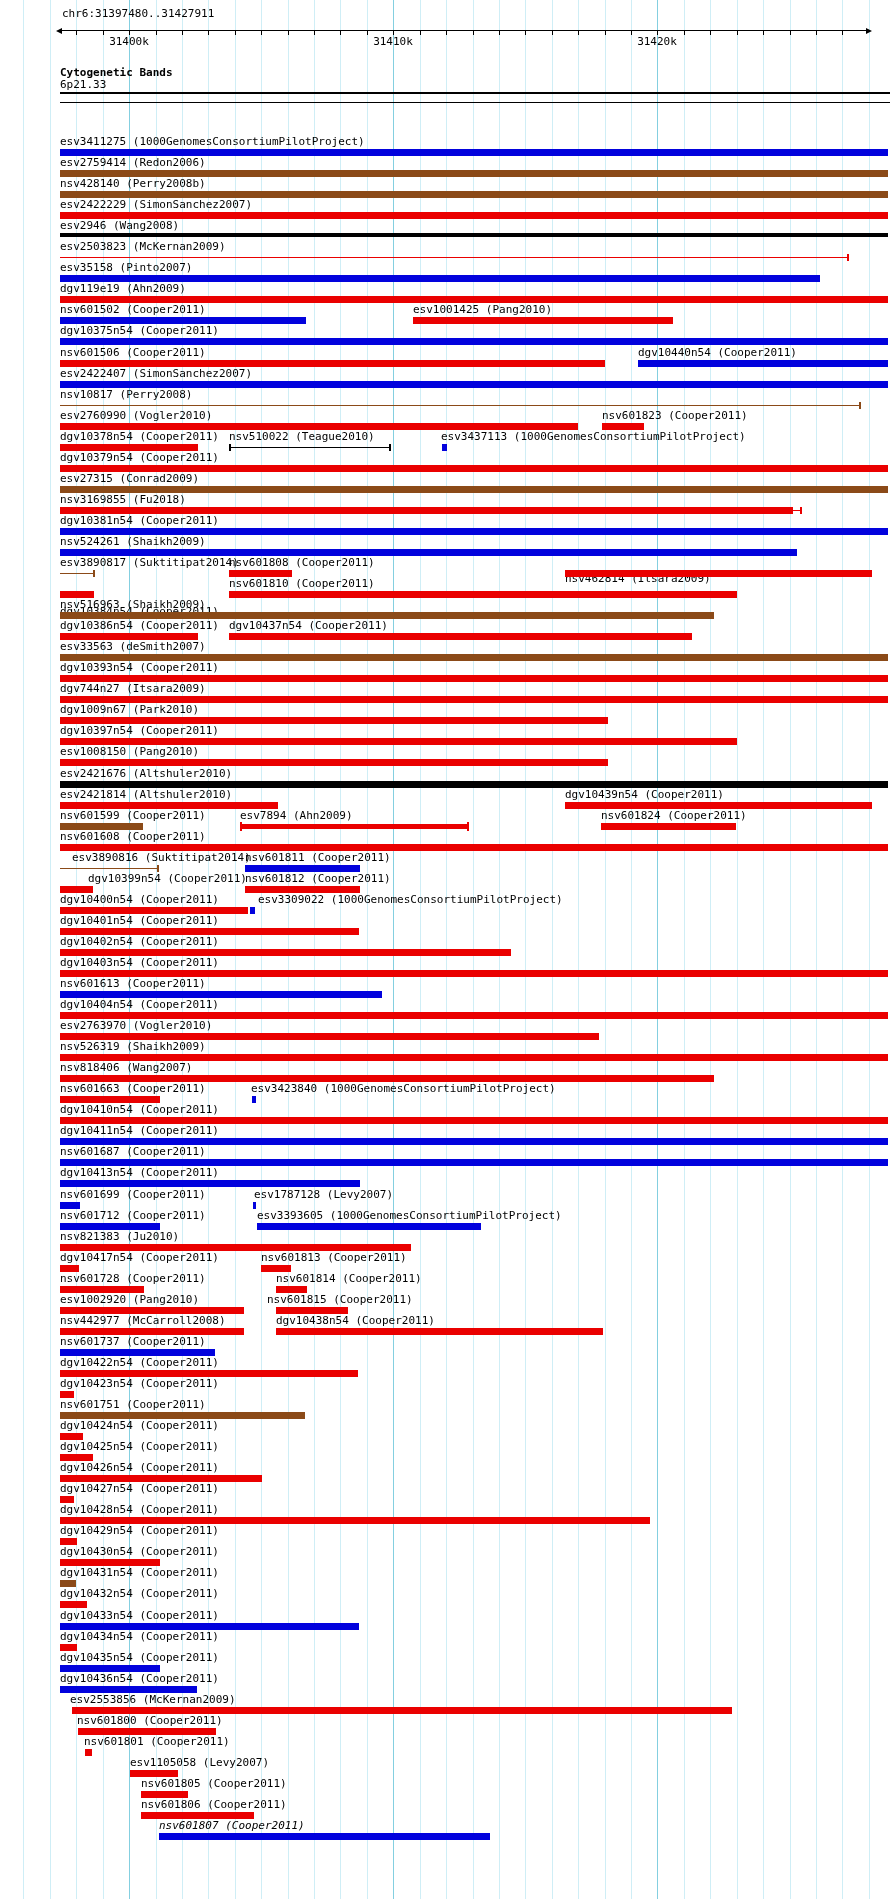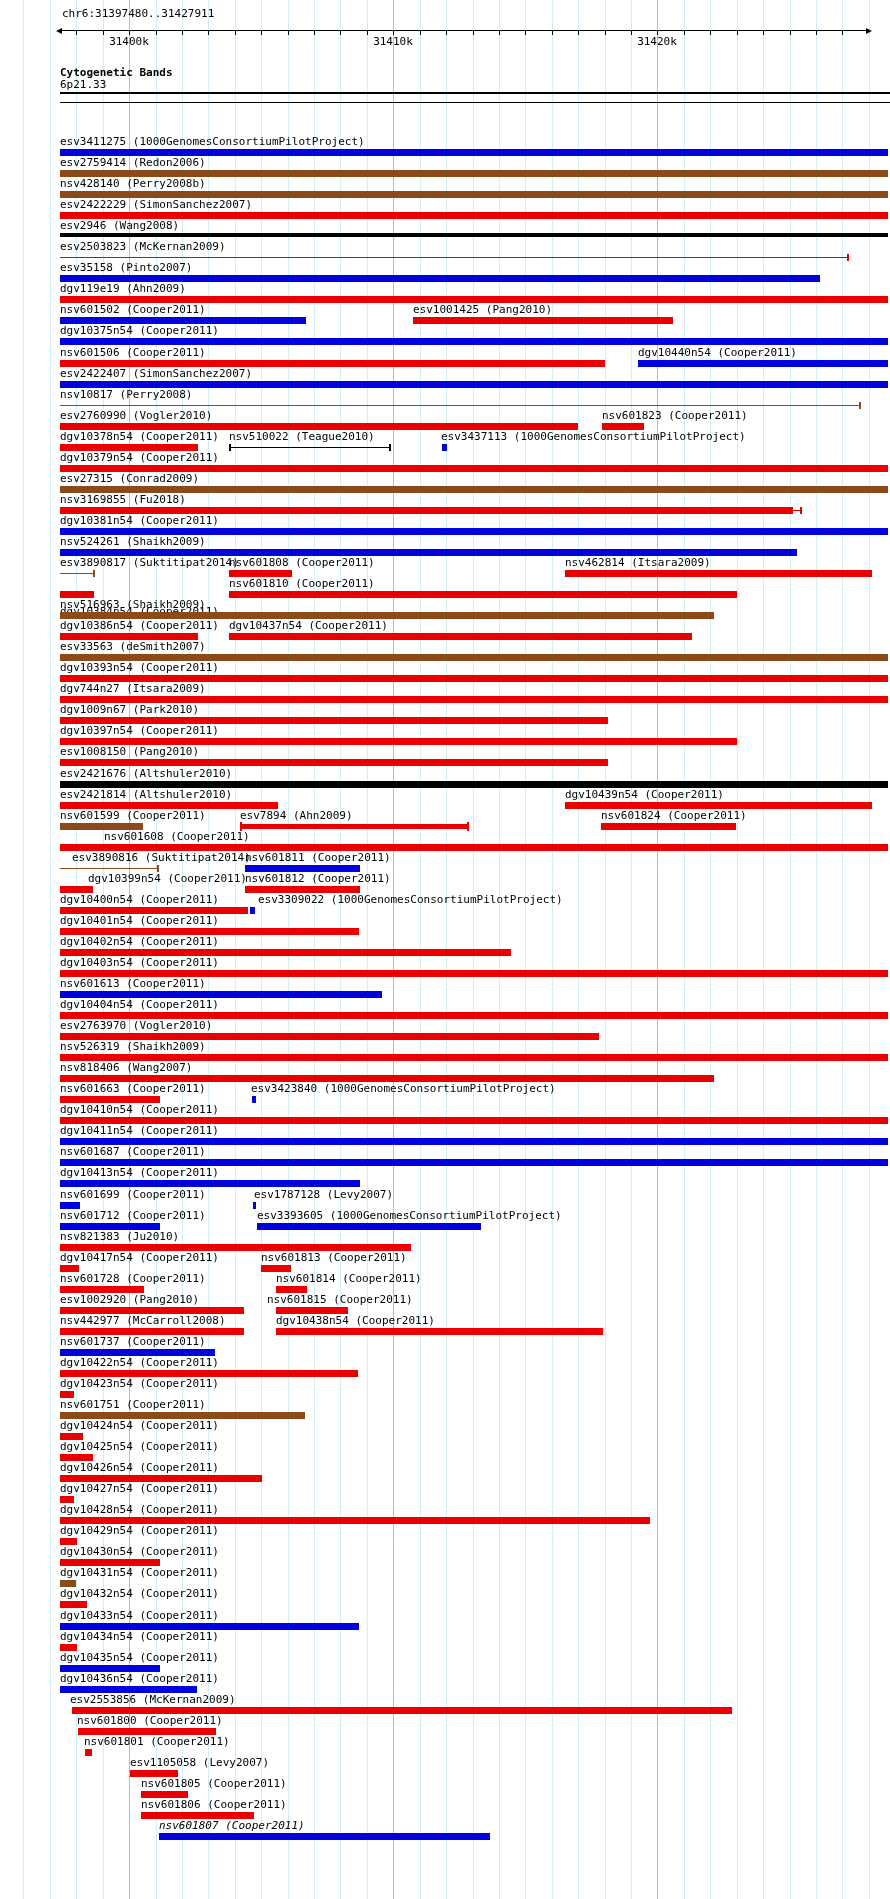--- a/index.html
+++ b/index.html
@@ -160,21 +160,21 @@
       <div class="endtick" style="left: 800px; top: 507px; height: 7px; background: rgb(234, 0, 0);"></div>
       <div class="txt" style="left: 60px; top: 515px;">dgv10381n54 (Cooper2011)</div>
       <div class="bar" style="left: 60px; top: 528px; width: 828px; height: 7px; background: rgb(2, 2, 221);"></div>
       <div class="txt" style="left: 60px; top: 536px;">nsv524261 (Shaikh2009)</div>
       <div class="bar" style="left: 60px; top: 549px; width: 737px; height: 7px; background: rgb(2, 2, 221);"></div>
       <div class="txt" style="left: 60px; top: 557px;">esv3890817 (Suktitipat2014)</div>
       <div class="thinline" style="left: 60px; top: 573px; width: 34px; background: rgb(139, 74, 24);"></div>
       <div class="endtick" style="left: 93px; top: 570px; height: 7px; background: rgb(139, 74, 24);"></div>
       <div class="txt" style="left: 229px; top: 557px;">nsv601808 (Cooper2011)</div>
       <div class="bar" style="left: 229px; top: 570px; width: 63px; height: 7px; background: rgb(234, 0, 0);"></div>
-      <div class="txt" style="left: 565px; top: 557px;">nsv462814 (Itsara2009)</div>
+      <div class="txt" style="left: 565px; top: 573px;">nsv462814 (Itsara2009)</div>
       <div class="bar" style="left: 565px; top: 570px; width: 307px; height: 7px; background: rgb(234, 0, 0);"></div>
       <div class="txt" style="left: 60px; top: 606px;">dgv10384n54 (Cooper2011)</div>
       <div class="bar" style="left: 60px; top: 591px; width: 34px; height: 7px; background: rgb(234, 0, 0);"></div>
       <div class="txt" style="left: 229px; top: 578px;">nsv601810 (Cooper2011)</div>
       <div class="bar" style="left: 229px; top: 591px; width: 508px; height: 7px; background: rgb(234, 0, 0);"></div>
       <div class="txt" style="left: 60px; top: 599px;">nsv516963 (Shaikh2009)</div>
       <div class="bar" style="left: 60px; top: 612px; width: 654px; height: 7px; background: rgb(139, 74, 24);"></div>
       <div class="txt" style="left: 60px; top: 620px;">dgv10386n54 (Cooper2011)</div>
       <div class="bar" style="left: 60px; top: 633px; width: 138px; height: 7px; background: rgb(234, 0, 0);"></div>
       <div class="txt" style="left: 229px; top: 620px;">dgv10437n54 (Cooper2011)</div>
@@ -198,21 +198,21 @@
       <div class="txt" style="left: 565px; top: 789px;">dgv10439n54 (Cooper2011)</div>
       <div class="bar" style="left: 565px; top: 802px; width: 307px; height: 7px; background: rgb(234, 0, 0);"></div>
       <div class="txt" style="left: 60px; top: 810px;">nsv601599 (Cooper2011)</div>
       <div class="bar" style="left: 60px; top: 823px; width: 83px; height: 7px; background: rgb(139, 74, 24);"></div>
       <div class="txt" style="left: 240px; top: 810px;">esv7894 (Ahn2009)</div>
       <div class="bar" style="left: 240px; top: 824px; width: 228px; height: 5px; background: rgb(234, 0, 0);"></div>
       <div class="endtick" style="left: 240px; top: 822px; height: 9px; background: rgb(234, 0, 0);"></div>
       <div class="endtick" style="left: 467px; top: 822px; height: 9px; background: rgb(234, 0, 0);"></div>
       <div class="txt" style="left: 601px; top: 810px;">nsv601824 (Cooper2011)</div>
       <div class="bar" style="left: 601px; top: 823px; width: 135px; height: 7px; background: rgb(234, 0, 0);"></div>
-      <div class="txt" style="left: 60px; top: 831px; margin-left: 44px;">nsv601608 (Cooper2011)</div>
+      <div class="txt" style="left: 60px; top: 831px;">nsv601608 (Cooper2011)</div>
       <div class="bar" style="left: 60px; top: 844px; width: 828px; height: 7px; background: rgb(234, 0, 0);"></div>
       <div class="txt" style="left: 60px; top: 852px; margin-left: 12px;">esv3890816 (Suktitipat2014)</div>
       <div class="thinline" style="left: 60px; top: 868px; width: 98px; background: rgb(139, 74, 24);"></div>
       <div class="endtick" style="left: 157px; top: 865px; height: 7px; background: rgb(139, 74, 24);"></div>
       <div class="txt" style="left: 245px; top: 852px;">nsv601811 (Cooper2011)</div>
       <div class="bar" style="left: 245px; top: 865px; width: 115px; height: 7px; background: rgb(2, 2, 221);"></div>
       <div class="txt" style="left: 76px; top: 873px; margin-left: 12px;">dgv10399n54 (Cooper2011)</div>
       <div class="bar" style="left: 60px; top: 886px; width: 33px; height: 7px; background: rgb(234, 0, 0);"></div>
       <div class="txt" style="left: 245px; top: 873px;">nsv601812 (Cooper2011)</div>
       <div class="bar" style="left: 245px; top: 886px; width: 115px; height: 7px; background: rgb(234, 0, 0);"></div>

